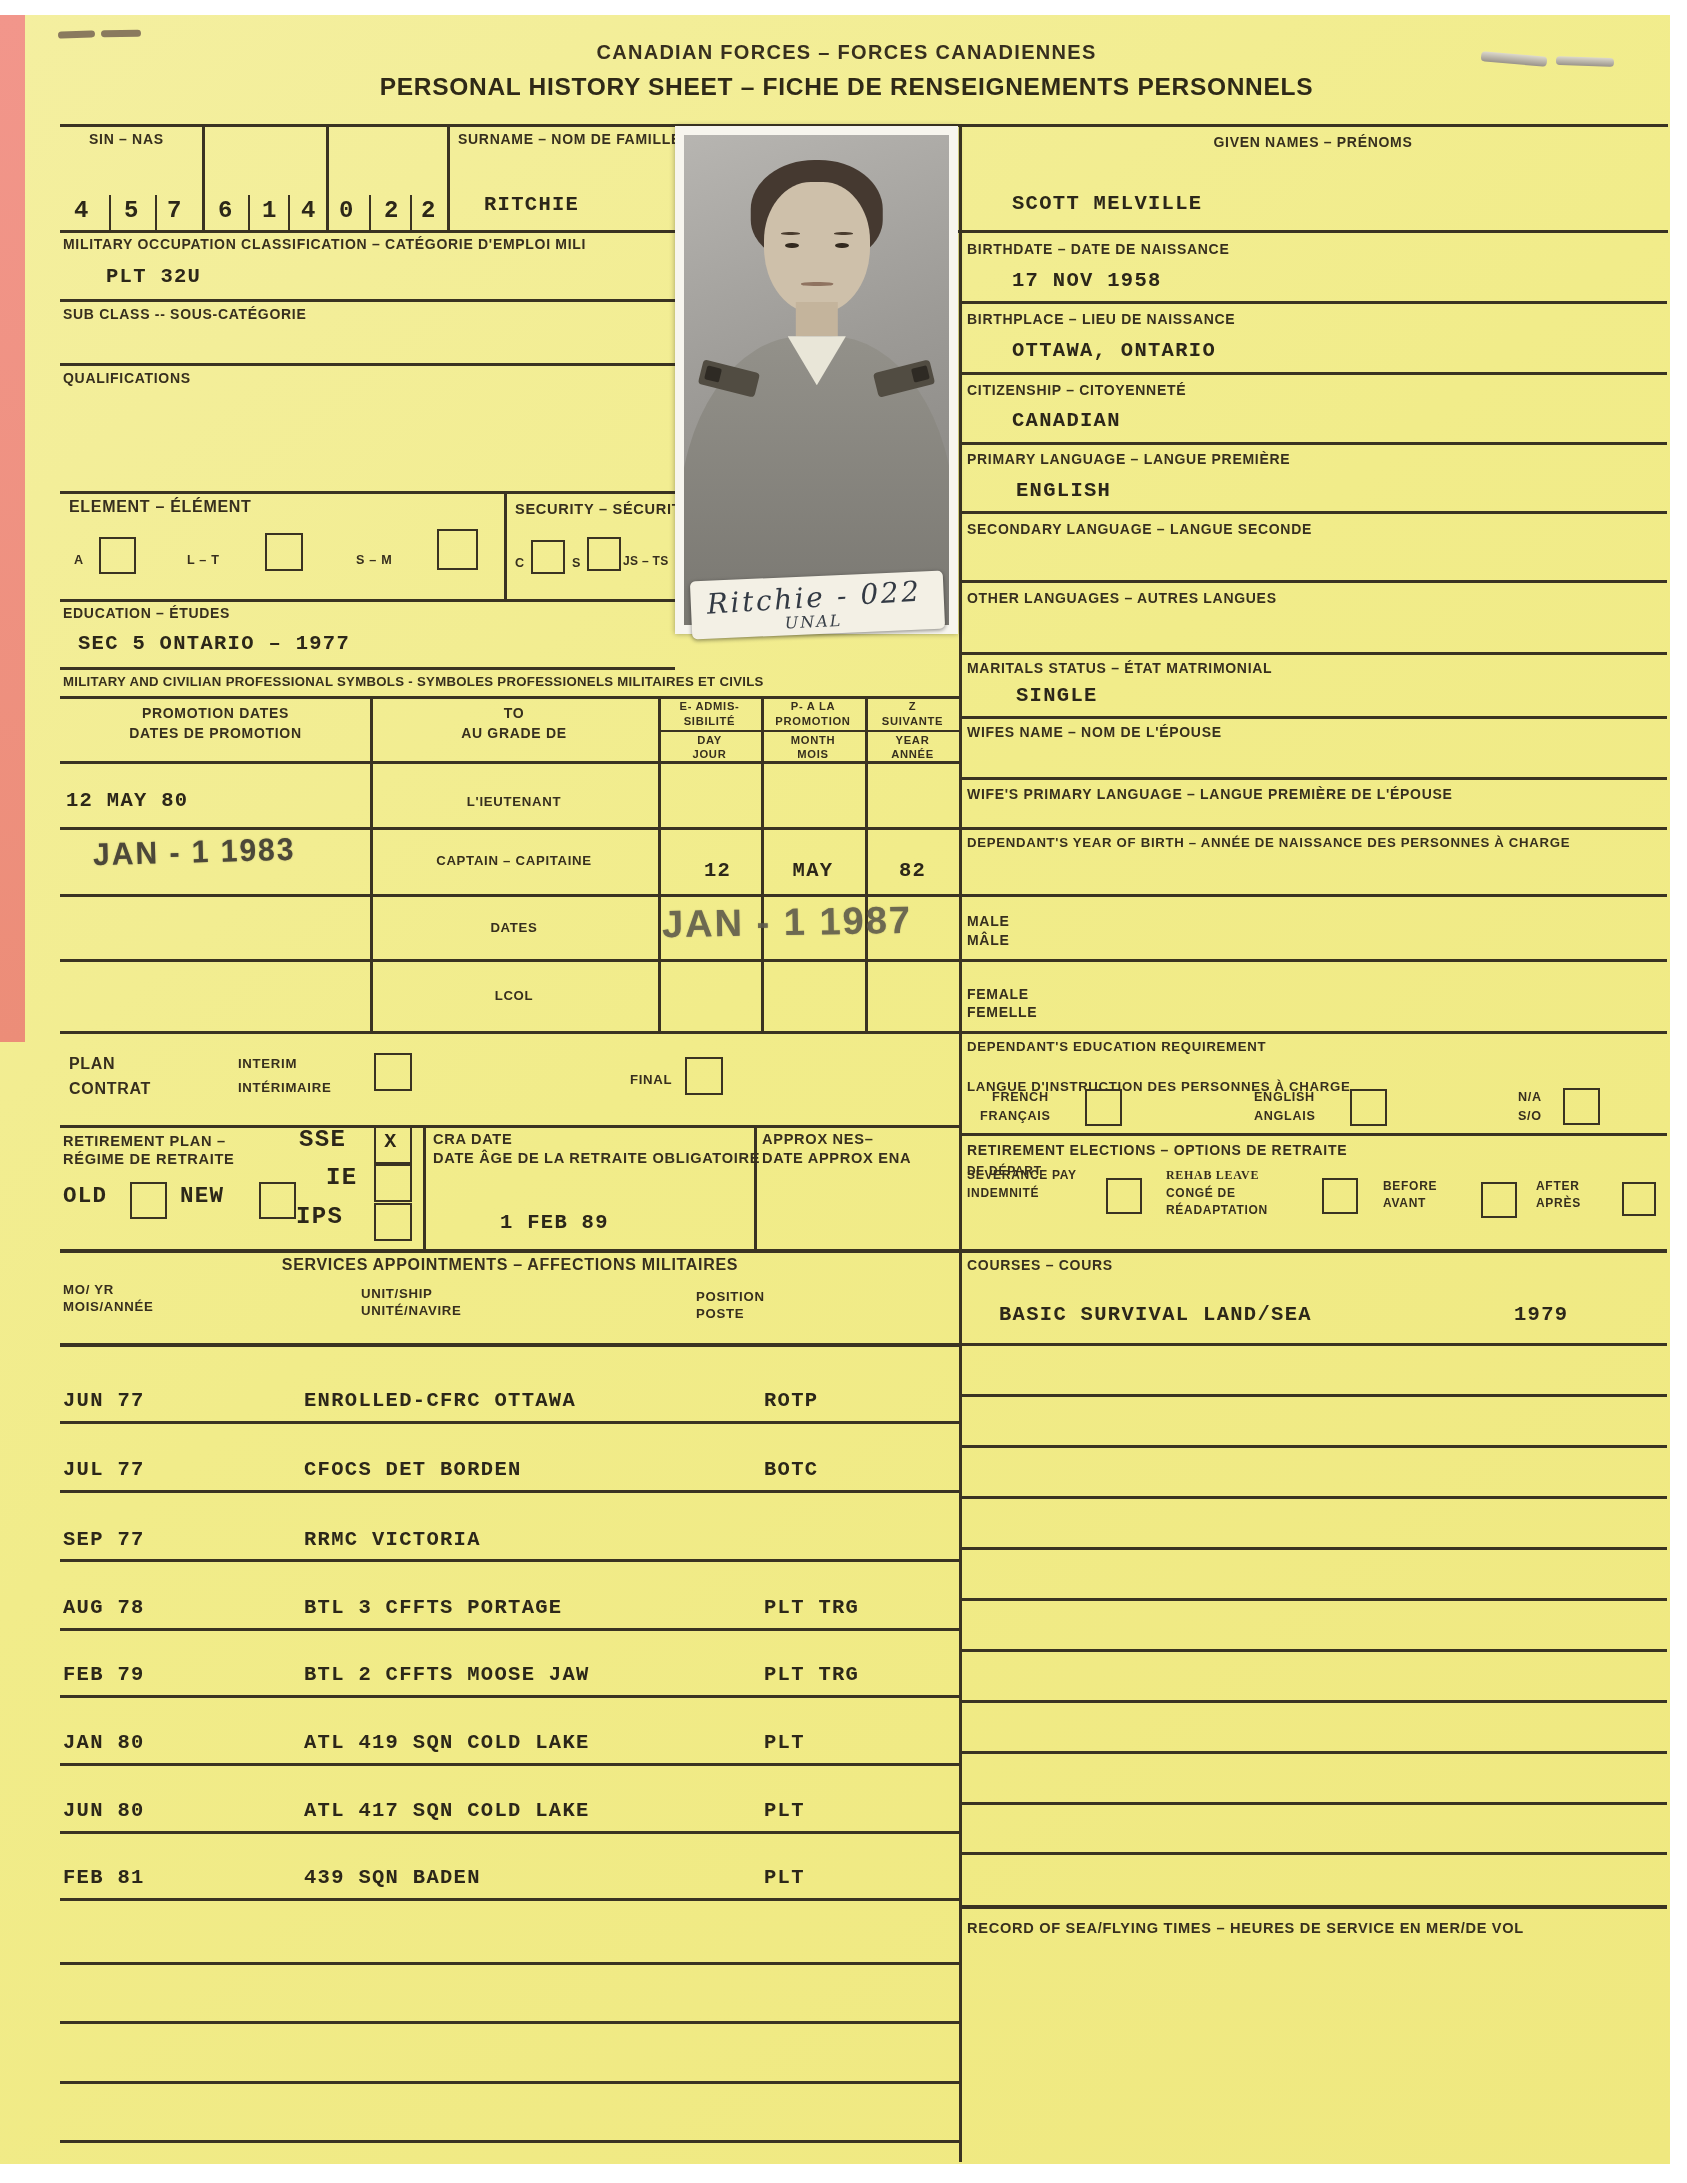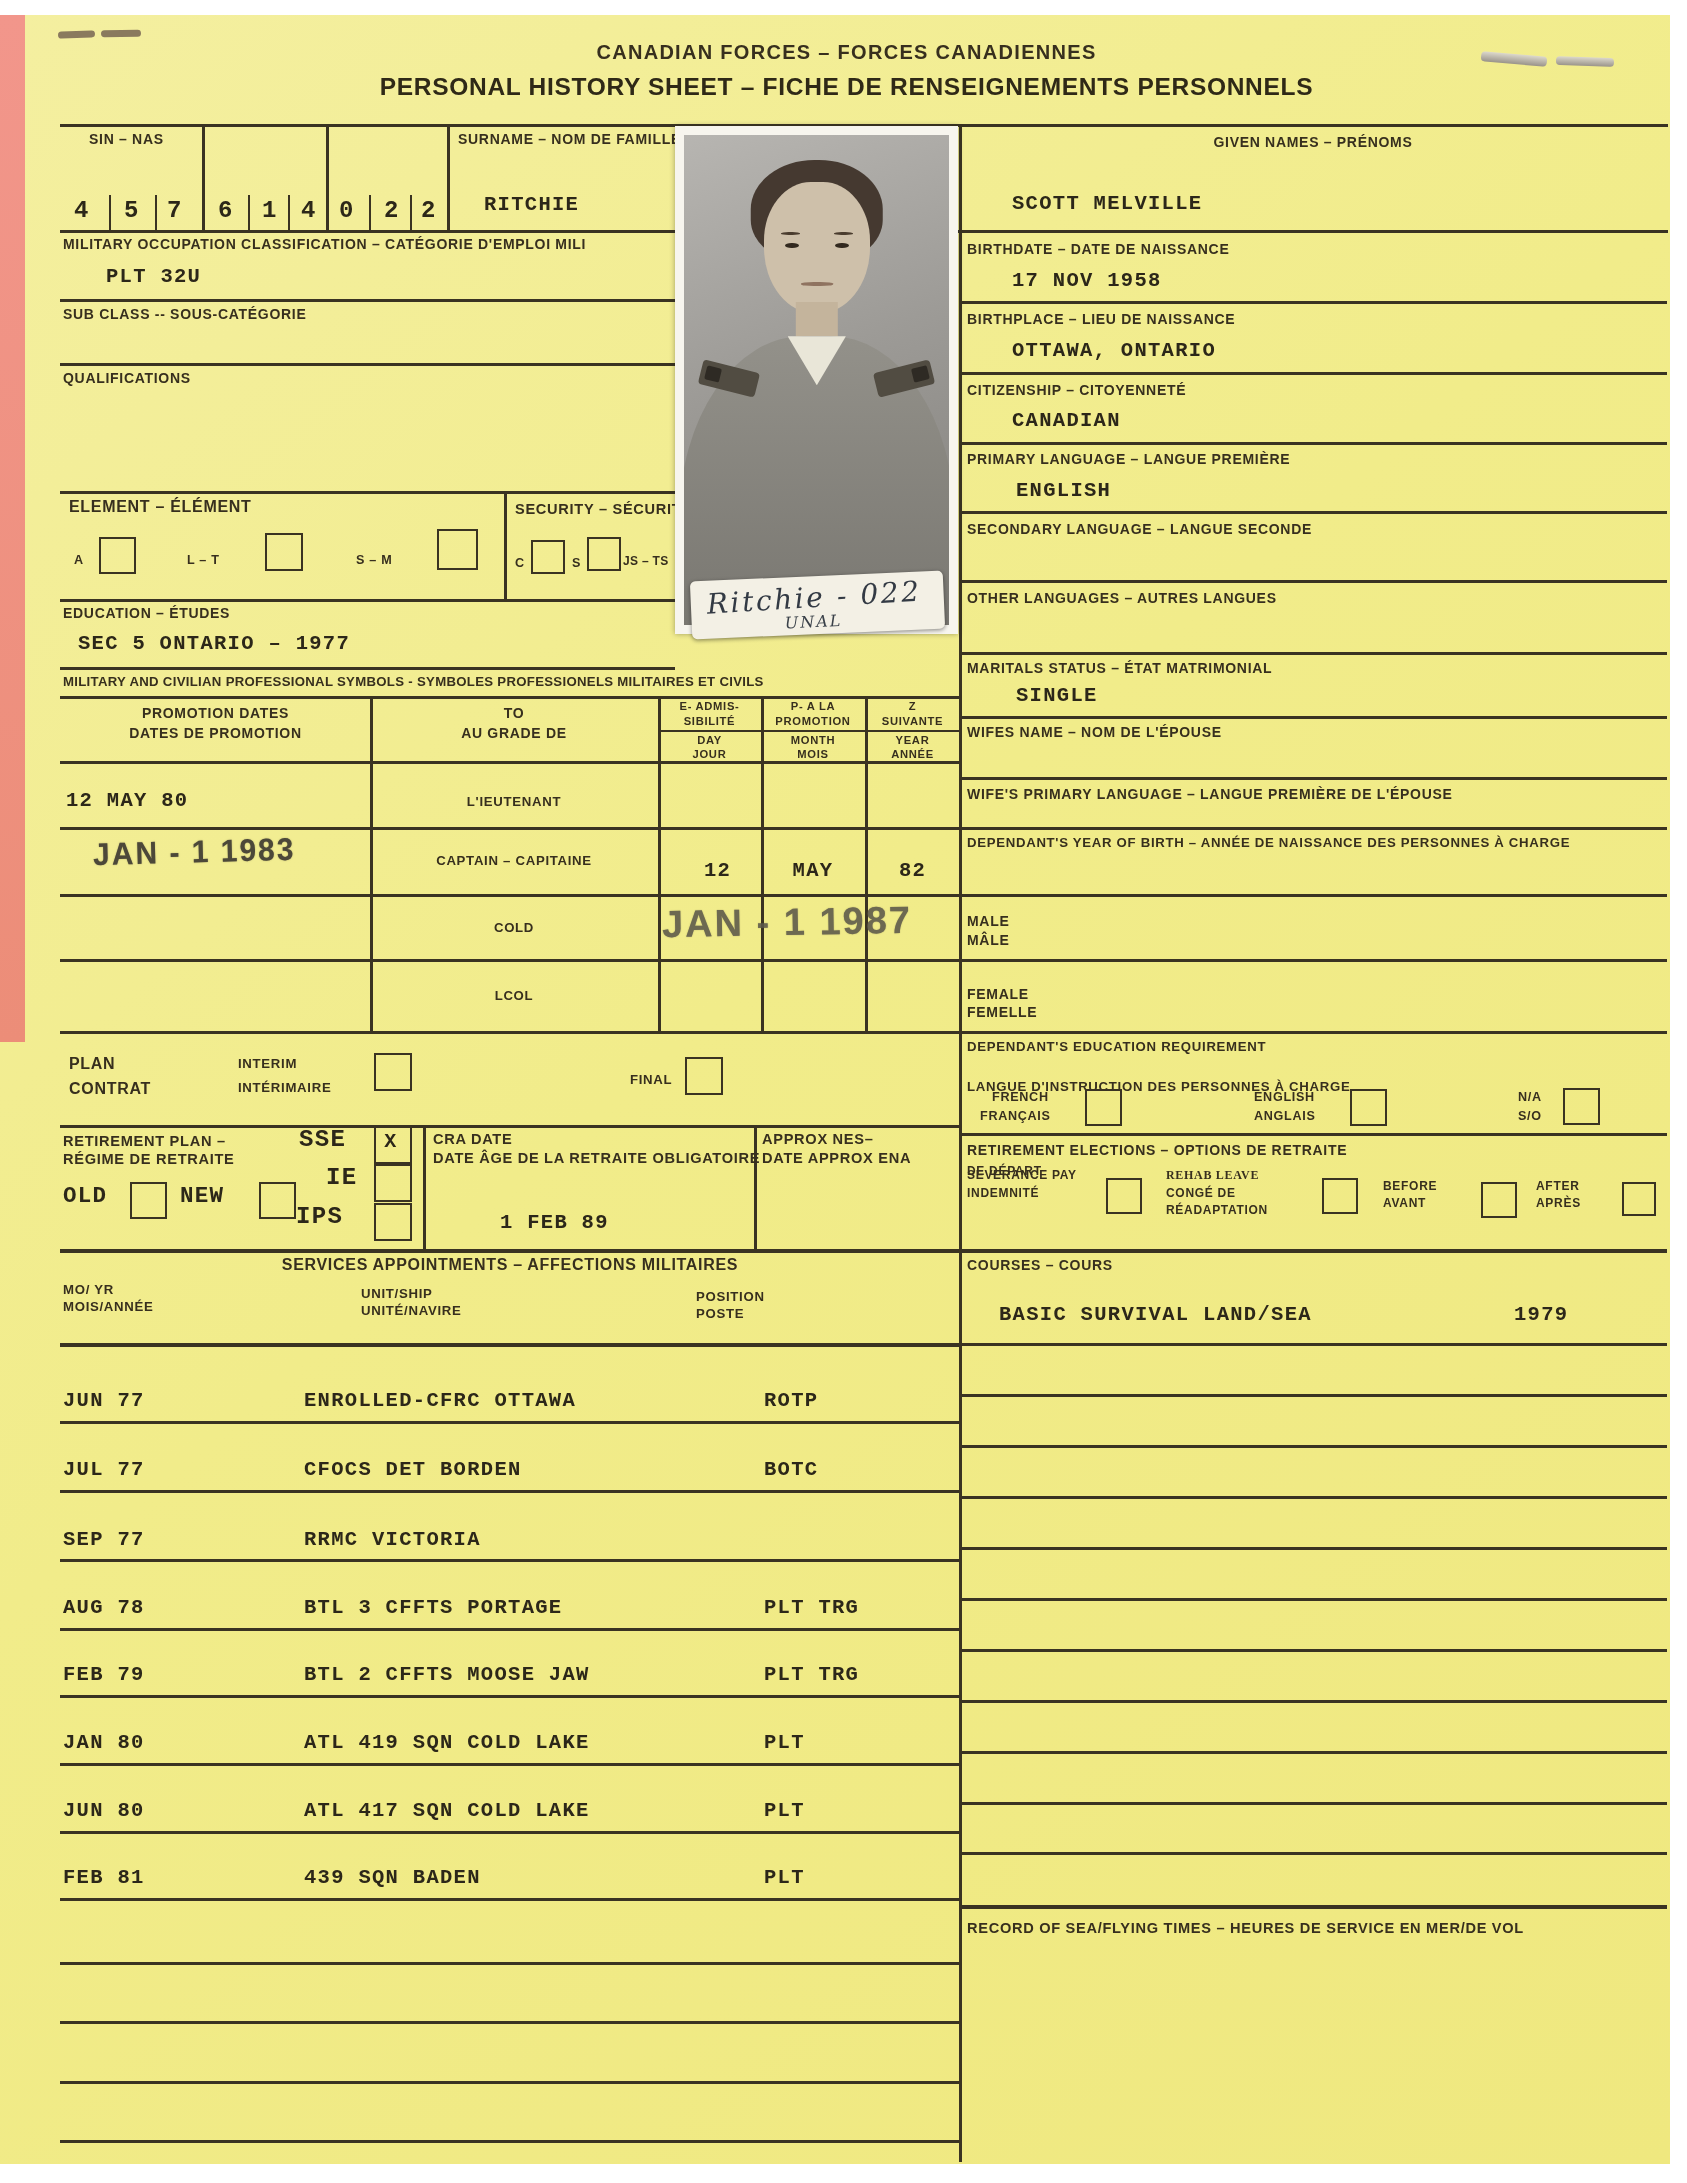--- a/index.html
+++ b/index.html
@@ -196,21 +196,21 @@
 <div class="lbl ctr" style="left:865px;top:734px;width:95px;font-size:11.2px;">YEAR</div>
 <div class="lbl ctr" style="left:865px;top:748px;width:95px;font-size:11.2px;">ANNÉE</div>
 
 <div class="lbl ctr" style="left:370px;top:786px;width:288px;font-size:13.2px;margin-top:8px;">L'IEUTENANT</div>
 <div class="typed" style="left:66px;top:789px;">12 MAY 80</div>
 <div class="lbl ctr" style="left:370px;top:853px;width:288px;font-size:13.2px;">CAPTAIN – CAPITAINE</div>
 <div class="stamp" style="left:93px;top:835px;font-size:30px;transform:rotate(-1.5deg) scaleY(1.05);">JAN - 1 1983</div>
 <div class="typed ctr" style="left:658px;top:859px;width:119px;">12</div>
 <div class="typed ctr" style="left:761px;top:859px;width:104px;">MAY</div>
 <div class="typed ctr" style="left:865px;top:859px;width:95px;">82</div>
-<div class="lbl ctr" style="left:370px;top:920px;width:288px;font-size:13.2px;">COLD</div>
+<div class="lbl ctr" style="left:370px;top:920px;width:288px;font-size:13.2px;">DATES</div>
 <div class="stamp" style="left:662px;top:901px;font-size:38px;color:#5b574a;transform:rotate(-1deg);opacity:.88;">JAN - 1 1987</div>
 <div class="lbl ctr" style="left:370px;top:988px;width:288px;font-size:13.2px;">LCOL</div>
 
 <div class="lbl" style="left:69px;top:1055px;font-size:16px;">PLAN</div>
 <div class="lbl" style="left:69px;top:1080px;font-size:16px;">CONTRAT</div>
 <div class="lbl" style="left:238px;top:1056px;font-size:13.2px;">INTERIM</div>
 <div class="lbl" style="left:238px;top:1080px;font-size:13.2px;">INTÉRIMAIRE</div>
 <div class="box" style="left:374px;top:1053px;width:34px;height:34px;"></div>
 <div class="lbl" style="left:630px;top:1072px;font-size:13.2px;">FINAL</div>
 <div class="box" style="left:685px;top:1057px;width:34px;height:34px;"></div>

